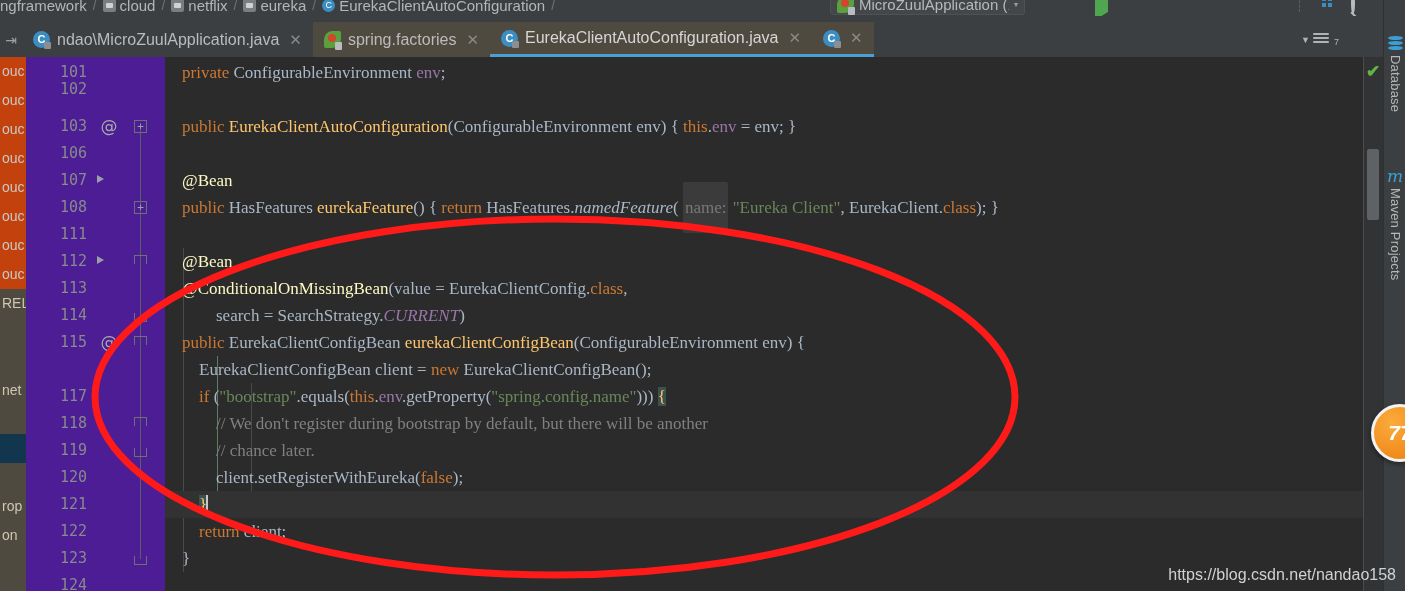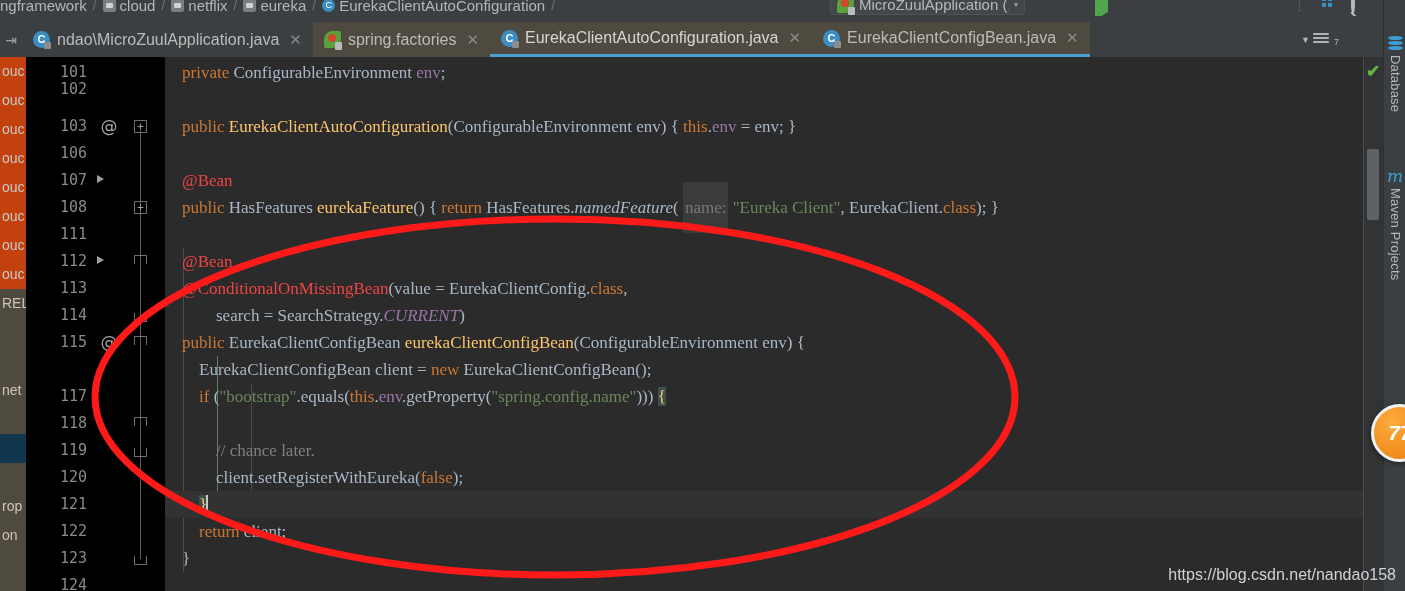--- a/index.html
+++ b/index.html
@@ -96,21 +96,21 @@
   }
   .ls-row{height:29px;line-height:29px;padding-left:2px;white-space:nowrap;overflow:hidden;}
   .ls-row.dark{background:#c2410c;color:#c8c8c8;}
   .ls-row.sel{background:#11364e;}
 
   
   .editor{
     position:absolute;left:26px;top:57px;width:1337px;height:534px;background:#2b2b2b;
   }
   .gutter{
-    position:absolute;left:0;top:0;width:139px;height:534px;background:#000000;
+    position:absolute;left:0;top:0;width:139px;height:534px;background:#4c1d95;
   }
   .gline{
     position:absolute;left:0;width:139px;height:27px;
     font-family:"DejaVu Sans Mono",monospace;font-size:15px;color:#888a8c;
   }
   .gnum{position:absolute;right:78px;top:4px;text-align:right;}
   .gmark{position:absolute;left:72px;top:3px;width:22px;height:22px;}
   .at-ico{color:#a9a9a9;font-size:17px;line-height:21px;text-align:center;display:block;font-family:"DejaVu Sans",sans-serif;}
   .bean-ico{width:17px;height:17px;margin-top:2px;margin-left:1px;background:#6aab3c;border-radius:50% 15% 50% 15%;position:relative;}
   .bean-ico:after{content:"";position:absolute;right:-5px;top:5px;width:0;height:0;
@@ -132,21 +132,21 @@
   .caret{display:inline-block;width:2px;height:18px;background:#c8c8c8;vertical-align:-3px;margin-left:-1px;}
   .indentguide{position:absolute;width:1px;background:#4a4a4a;}
   .indentguide.active{background:#5e7d63;}
 
   
   .kw{color:#cc7832;}
   .cls{color:#a9b7c6;}
   .mth{color:#ffc66d;}
   .fld{color:#9876aa;}
   .str{color:#6a8759;}
-  .ann{color:#ef4444;}
+  .ann{color:#fef9c3;}
   .cmt{color:#808080;}
   .hint{color:#787878;background:#3b3b3b;border-radius:2px;padding:16px 2px;}
   .stat{color:#9876aa;font-style:italic;}
   .itl{font-style:italic;}
   .brc-hl{background:#3b514d;color:#ffc66d;}
 
   
   .markerbar{
     position:absolute;left:1363px;top:57px;width:20px;height:534px;background:#313335;
     border-left:1px solid #4a4d4f;
@@ -258,21 +258,20 @@
       </div>
 
       <div class="tab active">
         <span class="ti ti-class">C</span>
         <span>EurekaClientAutoConfiguration.java</span>
         <span class="x">✕</span>
       </div>
 
       <div class="tab sel">
         <span class="ti ti-class">C</span>
-        <span>EurekaClientConfigBean.java</span>
         <span class="x">✕</span>
       </div>
     </div>
 
     <div class="tab-right">
       <span style="color:#b0b3b5;font-size:9px;">▼</span>
       <span class="lines-ico">
           <i></i>
           <i></i>
           <i></i>
@@ -389,20 +388,21 @@
         <div class="cline" style="top: 83px;"><span></span></div>
         <div class="cline" style="top: 110px;"><span>    </span><span class="ann">@Bean</span></div>
         <div class="cline" style="top: 137px;"><span>    </span><span class="kw">public </span><span class="cls">HasFeatures </span><span class="mth">eurekaFeature</span><span>() </span><span class="brc">{</span><span> </span><span class="kw">return </span><span class="cls">HasFeatures.</span><span class="itl">namedFeature</span><span>( </span><span class="hint">name:</span><span> </span><span class="str">"Eureka Client"</span><span>, EurekaClient.</span><span class="kw">class</span><span>); </span><span>}</span></div>
         <div class="cline" style="top: 164px;"><span></span></div>
         <div class="cline" style="top: 191px;"><span>    </span><span class="ann">@Bean</span></div>
         <div class="cline" style="top: 218px;"><span>    </span><span class="ann">@ConditionalOnMissingBean</span><span>(value = EurekaClientConfig.</span><span class="kw">class</span><span>,</span></div>
         <div class="cline" style="top: 245px;"><span>            </span><span>search = SearchStrategy.</span><span class="stat">CURRENT</span><span>)</span></div>
         <div class="cline" style="top: 272px;"><span>    </span><span class="kw">public </span><span class="cls">EurekaClientConfigBean </span><span class="mth">eurekaClientConfigBean</span><span>(ConfigurableEnvironment env) {</span></div>
         <div class="cline" style="top: 299px;"><span>        </span><span>EurekaClientConfigBean client = </span><span class="kw">new </span><span>EurekaClientConfigBean();</span></div>
         <div class="cline" style="top: 326px;"><span>        </span><span class="kw">if </span><span>(</span><span class="str">"bootstrap"</span><span>.equals(</span><span class="kw">this</span><span>.</span><span class="fld">env</span><span>.getProperty(</span><span class="str">"spring.config.name"</span><span>))) </span><span class="brc-hl">{</span></div>
+        <div class="cline" style="top: 353px;"><span>            </span><span class="cmt">// We don't register during bootstrap by default, but there will be another</span></div>
         <div class="cline" style="top: 380px;"><span>            </span><span class="cmt">// chance later.</span></div>
         <div class="cline" style="top: 407px;"><span>            </span><span>client.setRegisterWithEureka(</span><span class="kw">false</span><span>);</span></div>
         <div class="hl-line" style="top: 434px;"></div>
         <div class="cline" style="top: 434px;"><span>        </span><span class="brc-hl">}</span><span class="caret"></span></div>
         <div class="cline" style="top: 461px;"><span>        </span><span class="kw">return </span><span>client;</span></div>
         <div class="cline" style="top: 488px;"><span>    </span><span>}</span></div>
         <div class="cline" style="top: 515px;"><span></span></div>
       </div>
   </div>
 

